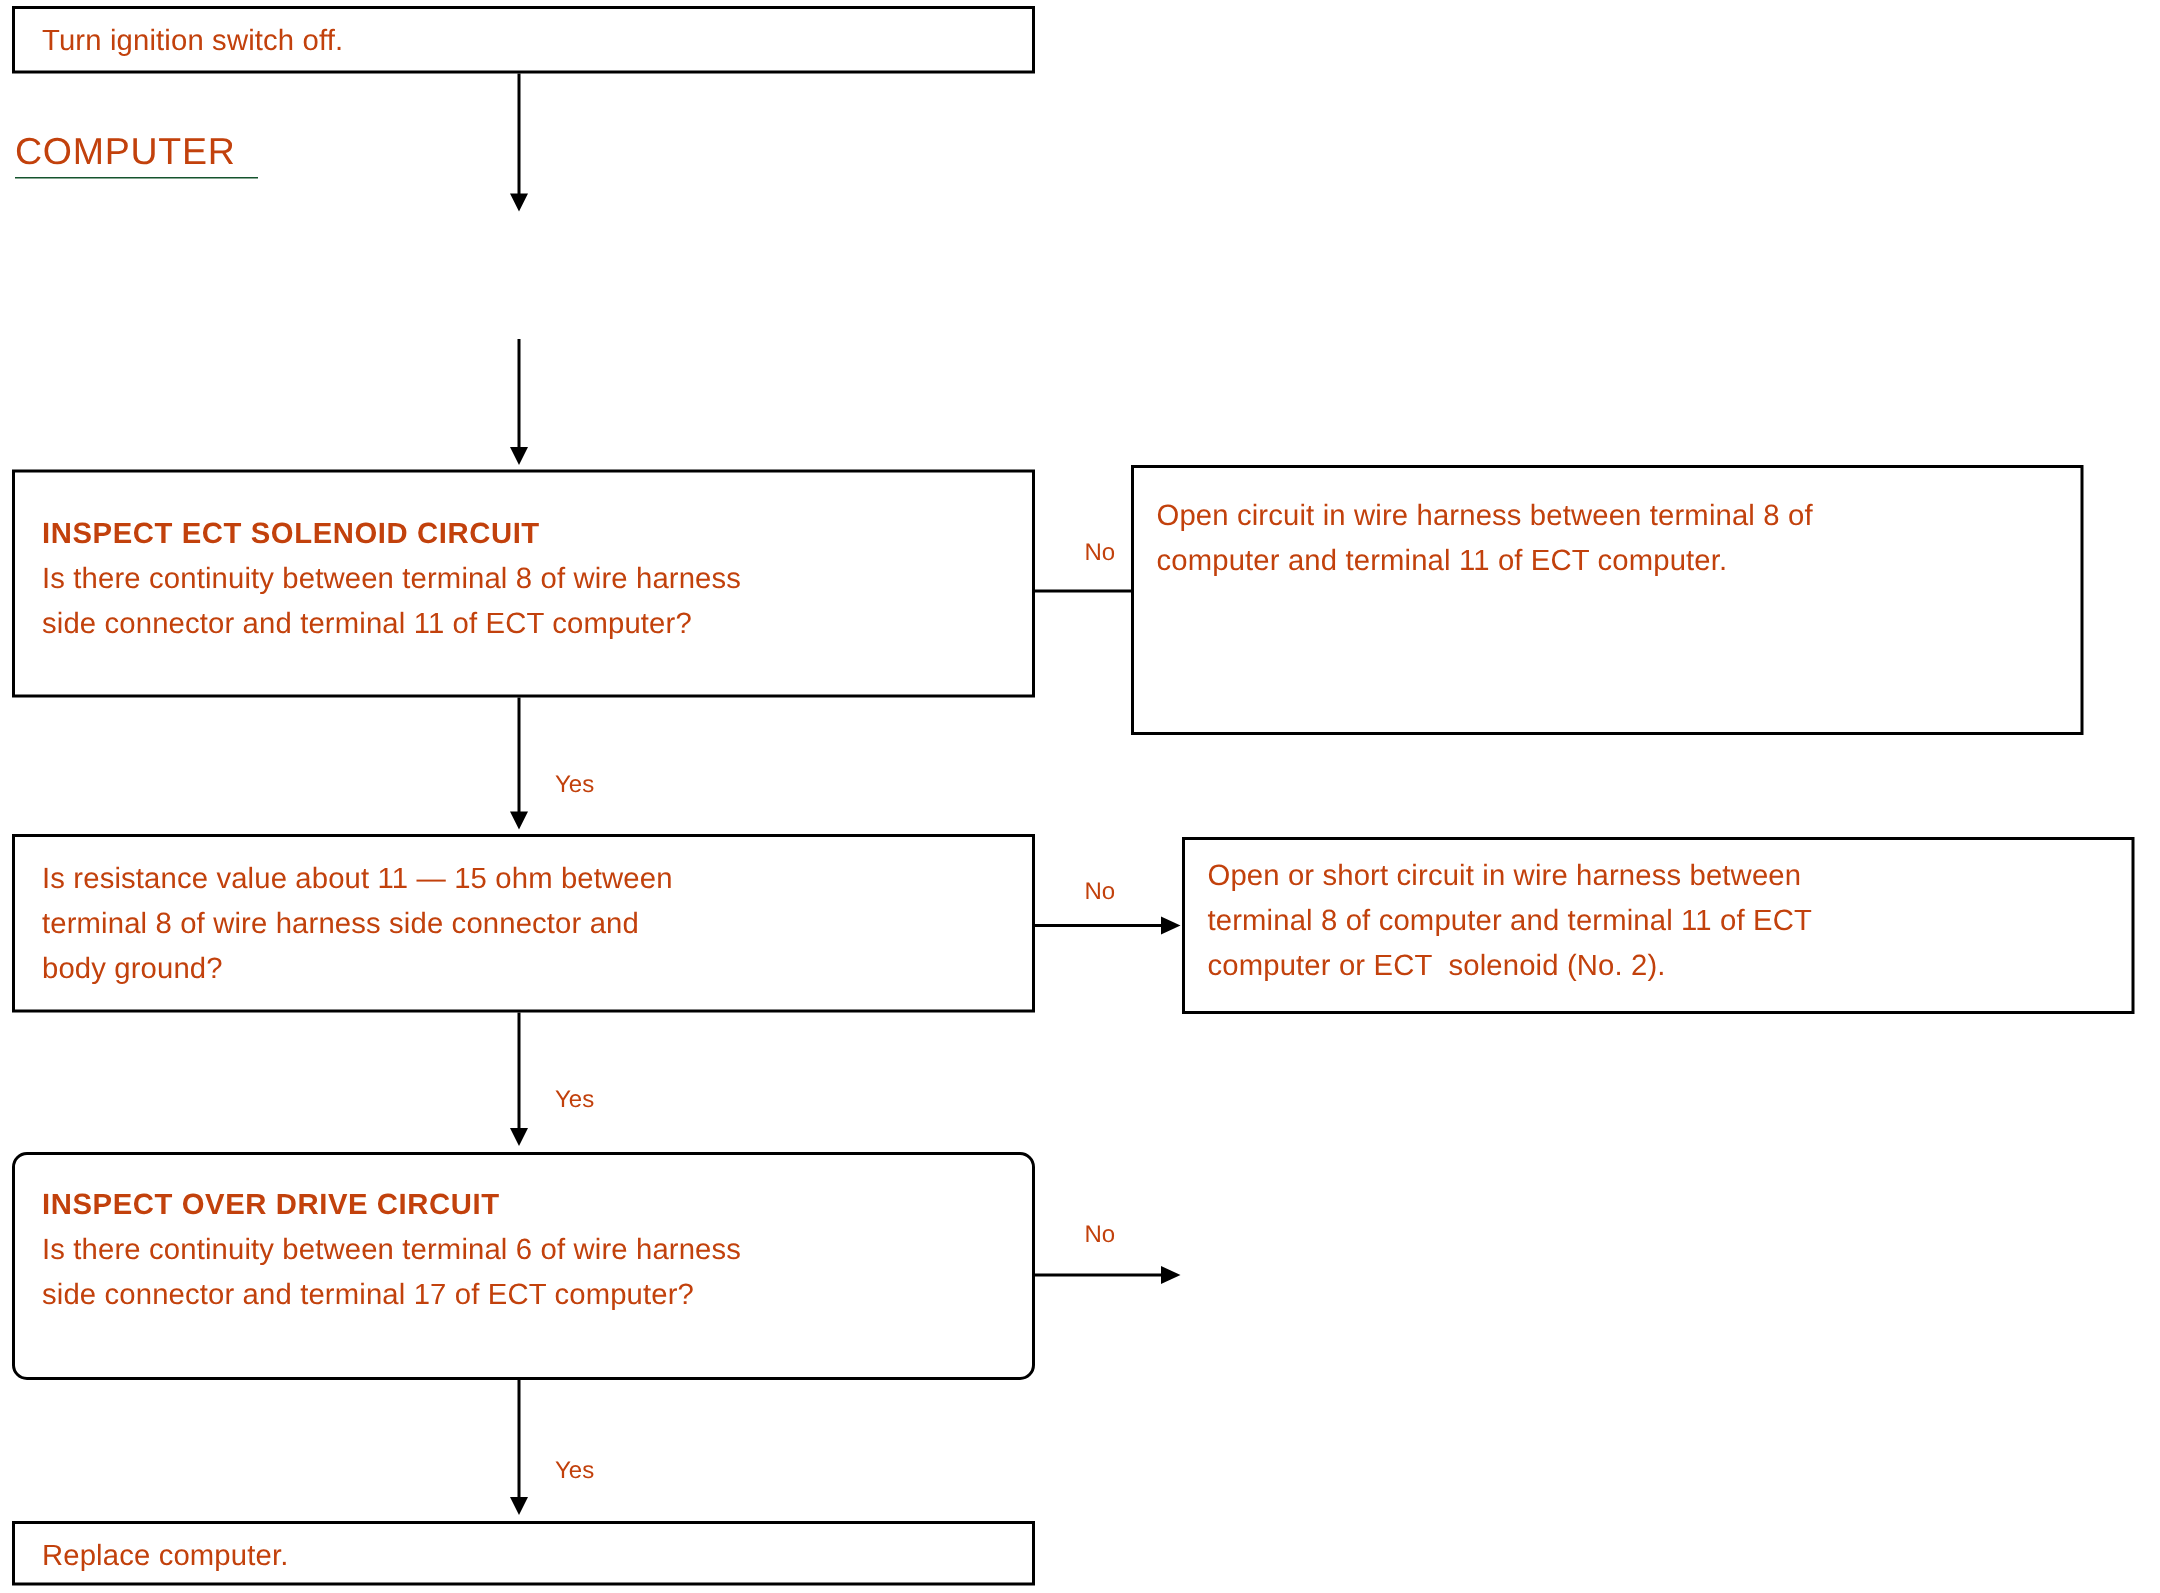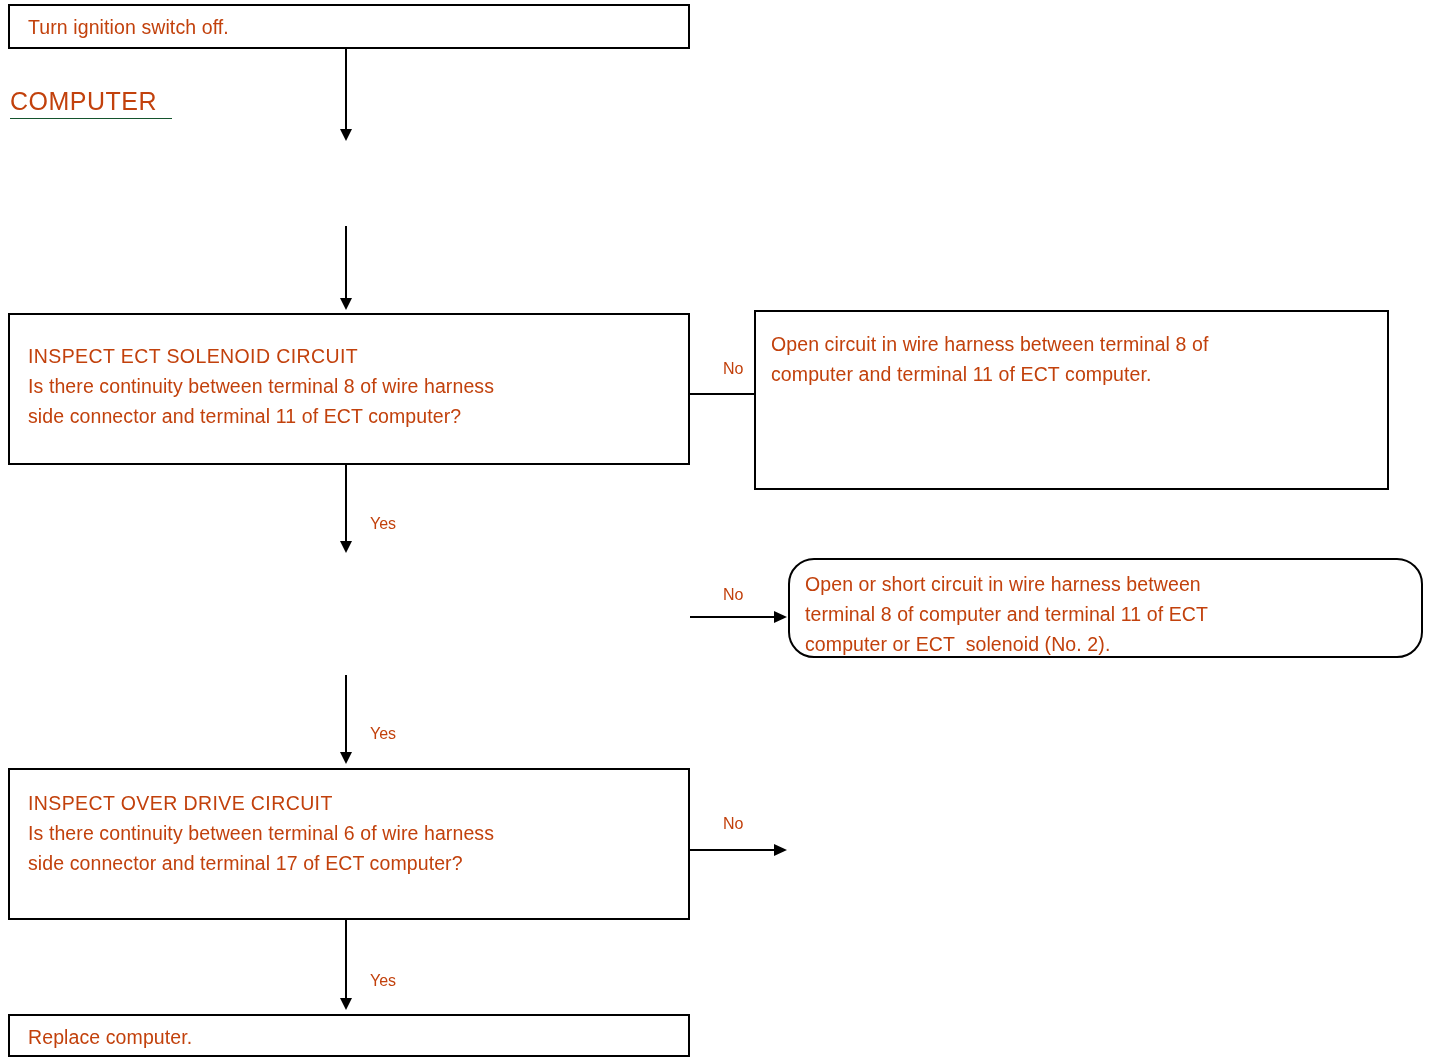--- a/index.html
+++ b/index.html
@@ -34,21 +34,21 @@
     letter-spacing: .1px;
     white-space: pre-wrap;
   }
   .box .hdr {
     position: absolute;
     left: 18px;
     right: 10px;
     top: 8px;
     font-size: 19.5px;
     line-height: 30px;
-    font-weight: normal;
+    font-weight: bold;
     letter-spacing: .4px;
     white-space: pre-wrap;
   }
   .box .hdr + .txt { top: 38px; }
 
   
   .section-heading {
     position: absolute;
     font-size: 25px;
     line-height: 27px;
@@ -120,36 +120,41 @@
 
   <div class="box" style="left:754px; top:310px; width:635px; height:180px;">
     <div class="txt" style="top:17px; left:15px;">Open circuit in wire harness between terminal 8 of
 computer and terminal 11 of ECT computer.</div>
   </div>
 
   <div class="vline" style="left:345px; top:465px; height:78px;"></div>
   <div class="arrow-down" style="left:340px; top:541px;"></div>
   <div class="edge-label" style="left:370px; top:513px;">Yes</div>
 
+  <div class="box" style="left:8px; top:556px; width:682px; height:119px;">
+    <div class="txt" style="top:13px;">Is resistance value about 11 — 15 ohm between
+terminal 8 of wire harness side connector and
+body ground?</div>
+  </div>
 
   <div class="hline" style="left:690px; top:616px; width:86px;"></div>
   <div class="arrow-right" style="left:774px; top:611px;"></div>
   <div class="edge-label" style="left:723px; top:584px;">No</div>
 
-  <div class="box" style="left:788px; top:558px; width:635px; height:100px;border-radius:26px;">
+  <div class="box" style="left:788px; top:558px; width:635px; height:118px;">
     <div class="txt" style="top:9px; left:15px;">Open or short circuit in wire harness between
 terminal 8 of computer and terminal 11 of ECT
 computer or ECT  solenoid (No. 2).</div>
   </div>
 
   <div class="vline" style="left:345px; top:675px; height:79px;"></div>
   <div class="arrow-down" style="left:340px; top:752px;"></div>
   <div class="edge-label" style="left:370px; top:723px;">Yes</div>
 
-  <div class="box" style="left:8px; top:768px; width:682px; height:152px;">
+  <div class="box" style="left:8px; top:768px; width:682px; height:152px;border-radius:10px;">
     <div class="hdr" style="top:18px;">INSPECT OVER DRIVE CIRCUIT</div>
     <div class="txt" style="top:48px;">Is there continuity between terminal 6 of wire harness
 side connector and terminal 17 of ECT computer?</div>
   </div>
 
   <div class="hline" style="left:690px; top:849px; width:86px;"></div>
   <div class="arrow-right" style="left:774px; top:844px;"></div>
   <div class="edge-label" style="left:723px; top:813px;">No</div>
 
 

